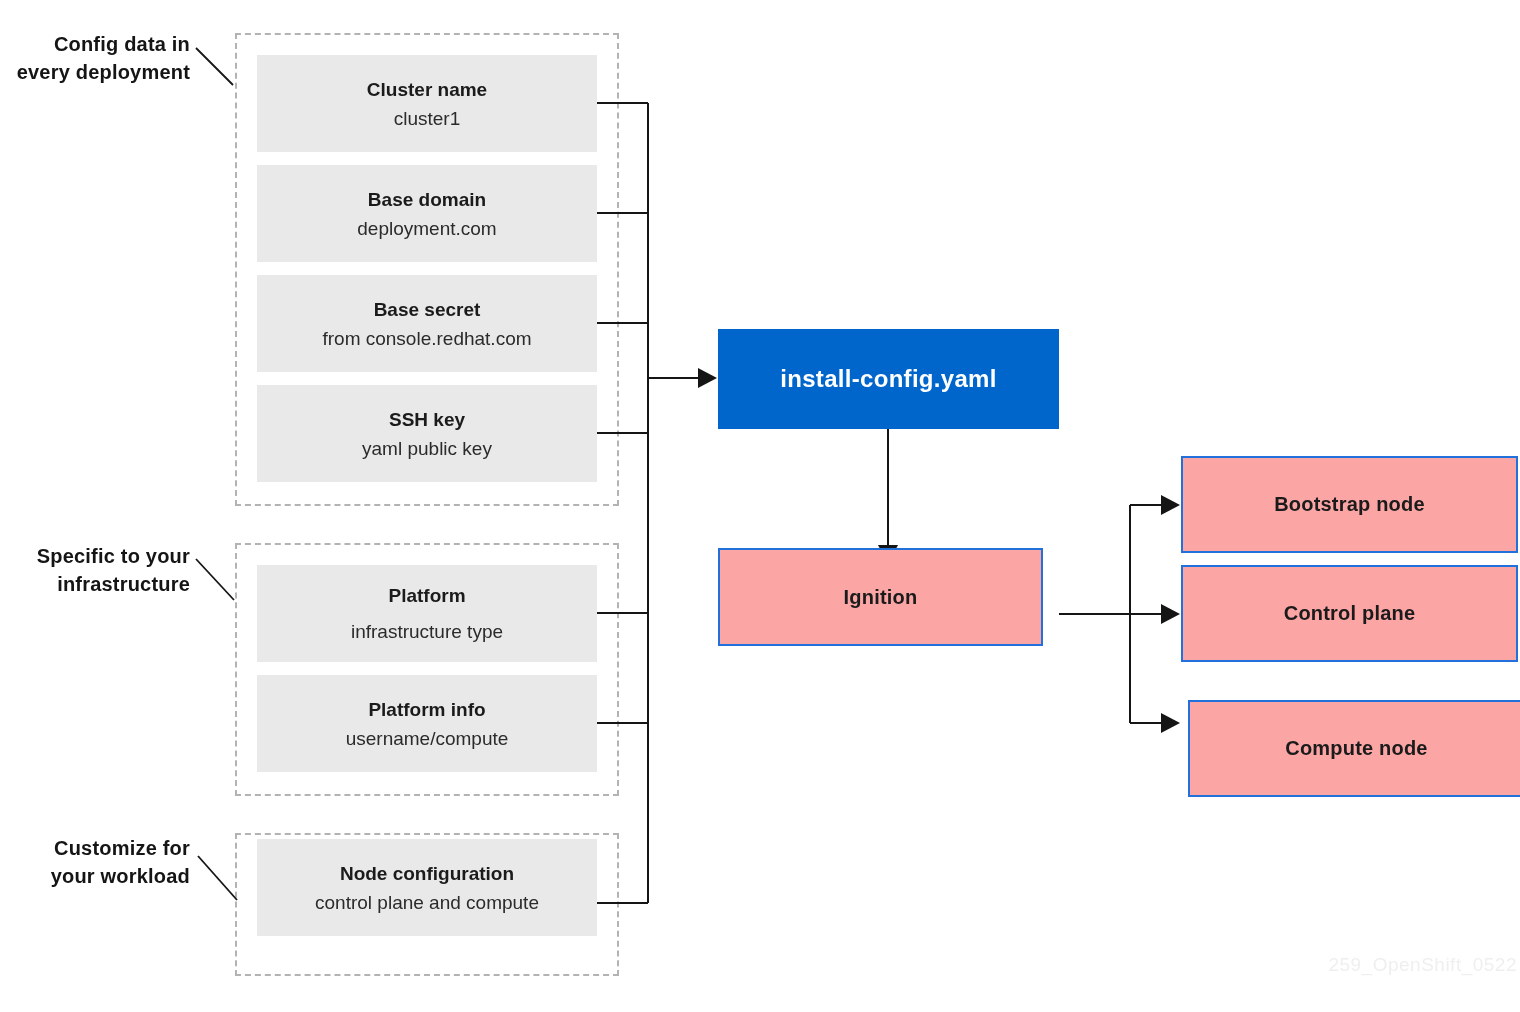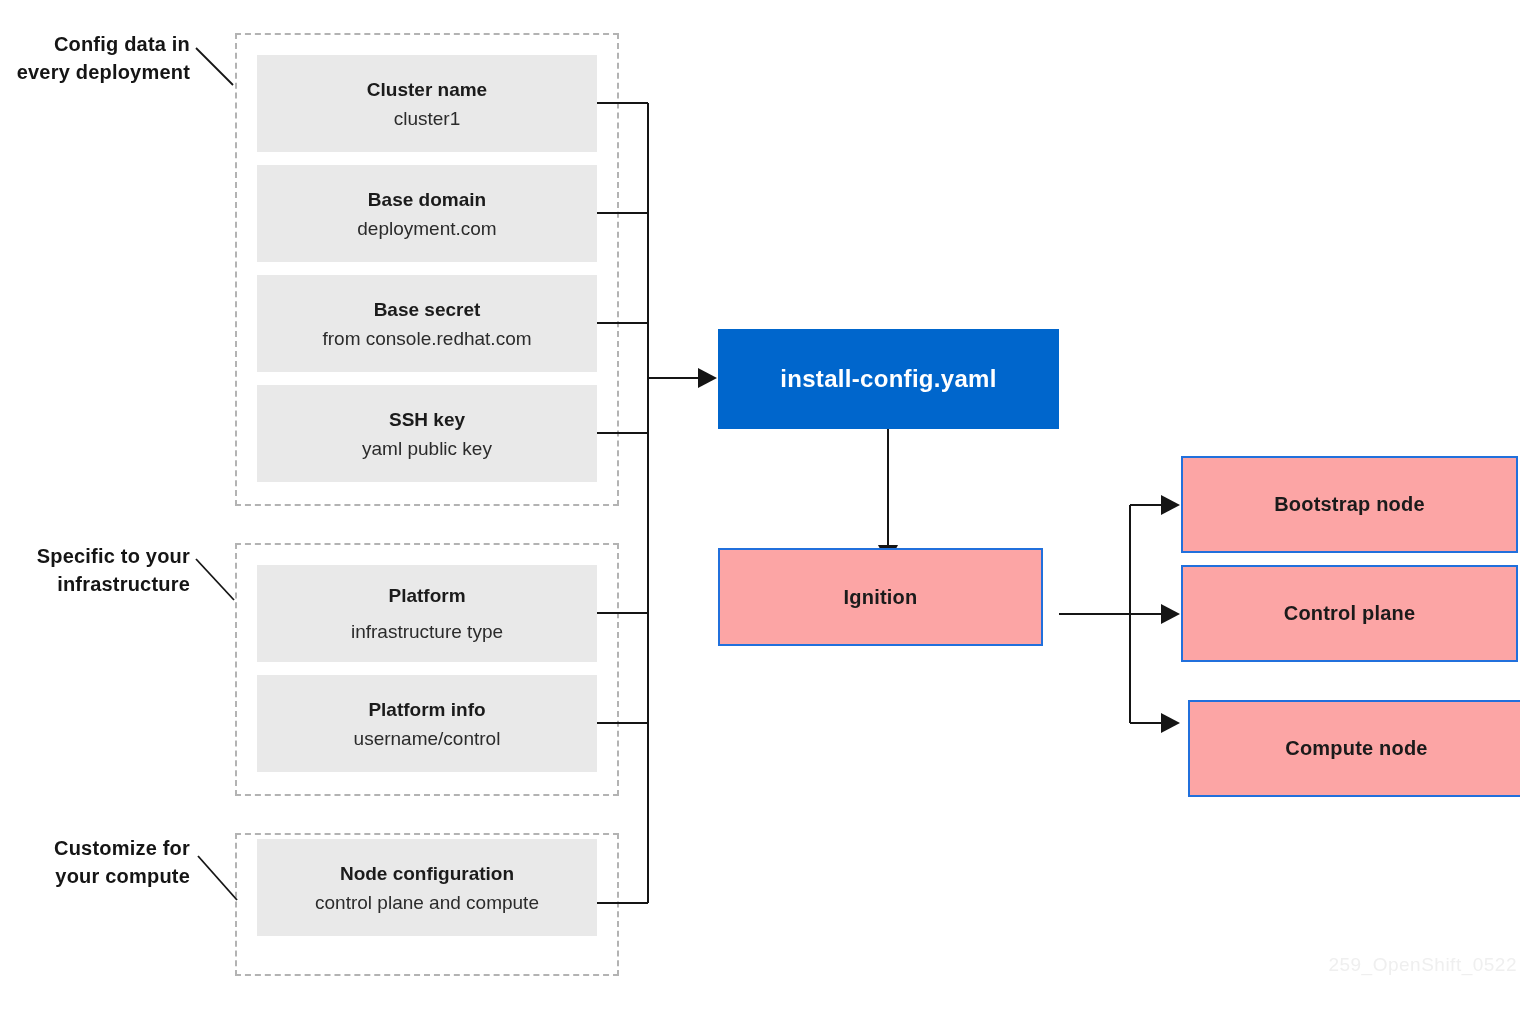--- a/index.html
+++ b/index.html
@@ -123,21 +123,21 @@
   <div class="annotation" style="top:30px;">
     <span>Config data in</span>
     <span>every deployment</span>
   </div>
   <div class="annotation" style="top:542px;">
     <span>Specific to your</span>
     <span>infrastructure</span>
   </div>
   <div class="annotation" style="top:834px;">
     <span>Customize for</span>
-    <span>your compute</span>
+    <span>your workload</span>
   </div>
 
   <div class="dashed-group" style="top:33px;height:473px;"></div>
   <div class="dashed-group" style="top:543px;height:253px;"></div>
   <div class="dashed-group" style="top:833px;height:143px;"></div>
 
   <div class="gray-box" style="top:55px;">
     <div class="title">Cluster name</div>
     <div class="subtitle">cluster1</div>
   </div>
@@ -152,21 +152,21 @@
   <div class="gray-box" style="top:385px;">
     <div class="title">SSH key</div>
     <div class="subtitle">yaml public key</div>
   </div>
   <div class="gray-box" style="top:565px;gap:7px;">
     <div class="title">Platform</div>
     <div class="subtitle">infrastructure type</div>
   </div>
   <div class="gray-box" style="top:675px;">
     <div class="title">Platform info</div>
-    <div class="subtitle">username/control</div>
+    <div class="subtitle">username/compute</div>
   </div>
   <div class="gray-box" style="top:839px;">
     <div class="title">Node configuration</div>
     <div class="subtitle">control plane and compute</div>
   </div>
 
   <div class="blue-box">
     <span>install-config.yaml</span>
   </div>
   <div class="outline-box ignition">

